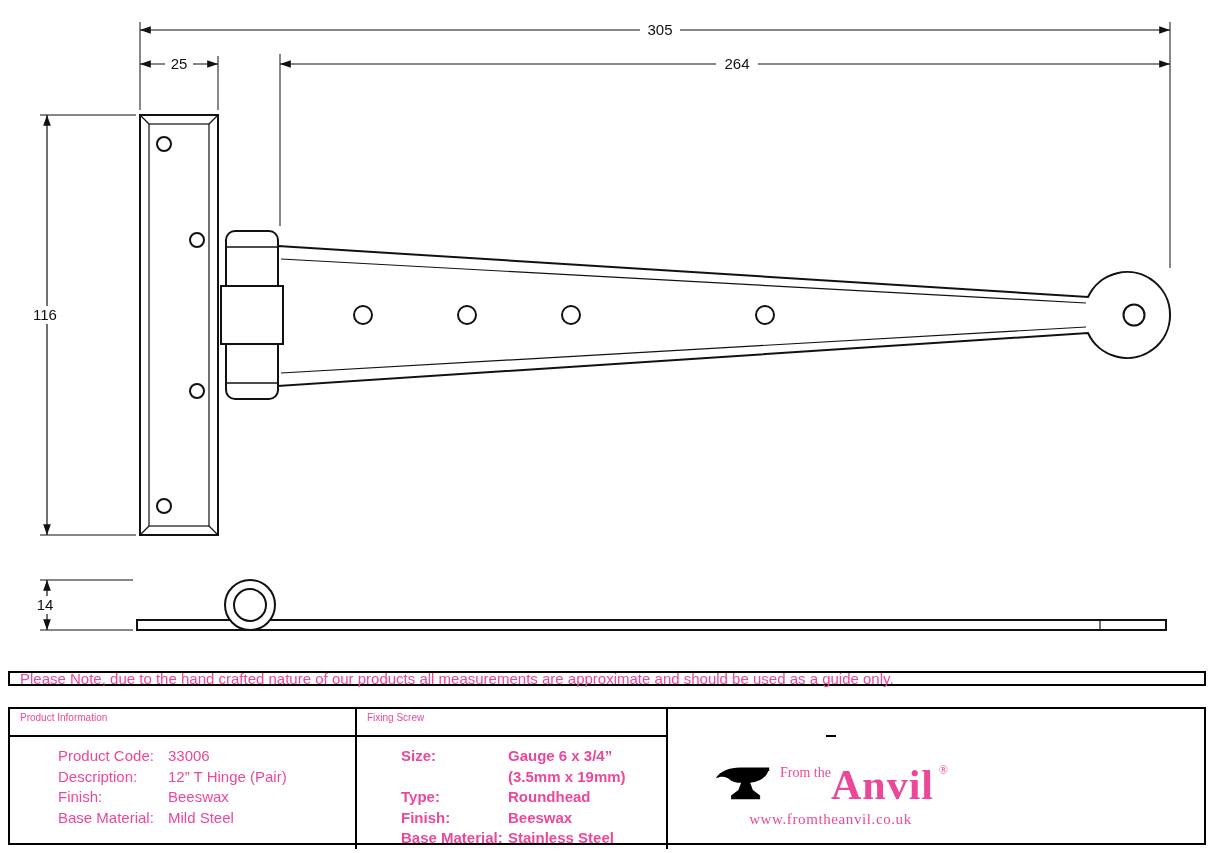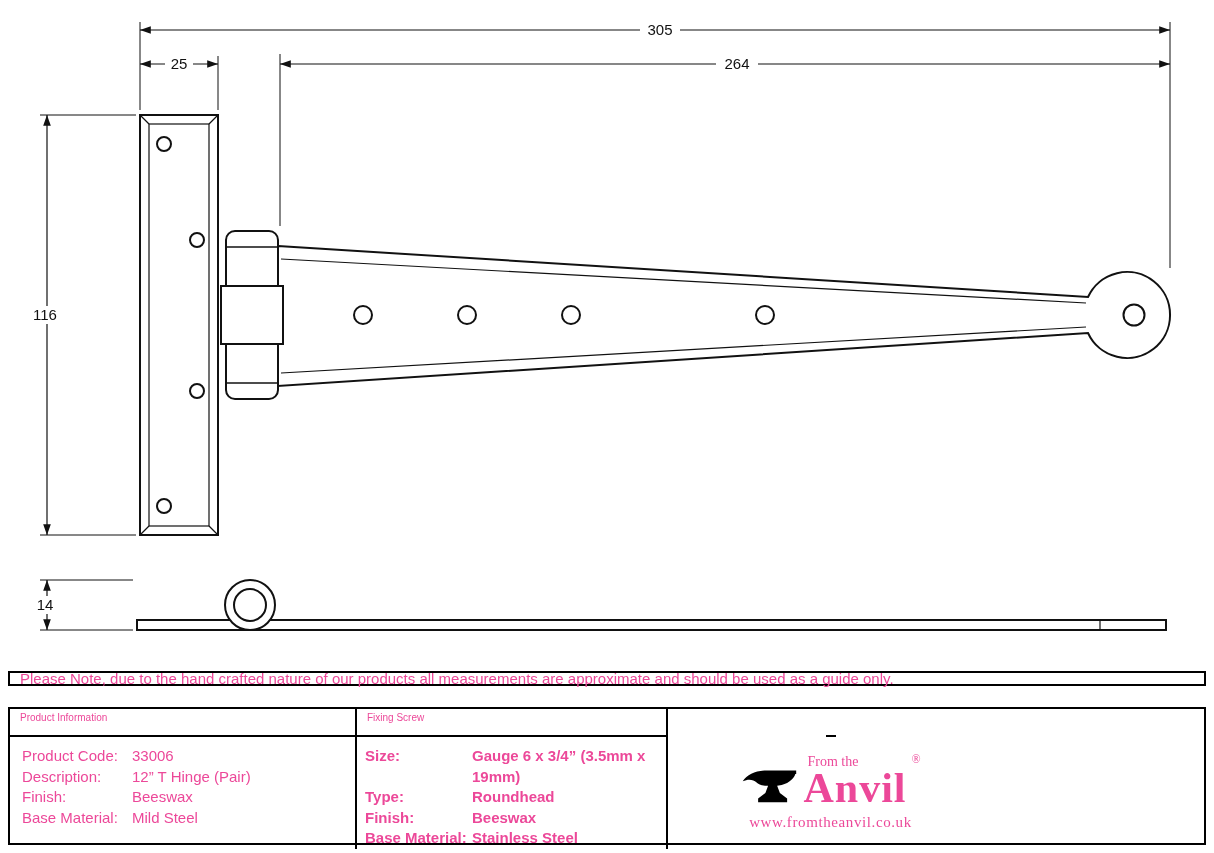--- a/index.html
+++ b/index.html
@@ -19,31 +19,31 @@
     border:2px solid #000;box-sizing:border-box;
     display:grid;grid-template-columns:345px 311px 327px 1fr;
   }
   .col{display:flex;flex-direction:column;box-sizing:border-box;}
   .col + .col{border-left:2px solid #000;}
   .col-header{
     height:23px;border-bottom:2px solid #000;box-sizing:content-box;
     padding:3px 0 0 10px;font-size:10px;
   }
   .col-body{padding:9px 12px 0 12px;font-size:15px;}
-  .kv-row{display:flex;line-height:20.5px;}
+  .kv-row{display:flex;line-height:20.5px;margin-left:36px;}
   .kv-label{width:110px;flex:none;}
   .col-screw .col-body{padding-left:8px;font-weight:bold;}
   .col-screw .kv-label{width:107px;}
   .pc-row{line-height:20.5px;}
   
   .col-logo{align-items:center;}
   .logo{flex:1;display:flex;flex-direction:column;align-items:center;justify-content:center;width:100%;}
   .logo-top{display:flex;align-items:flex-end;gap:5px;}
   .anvil-icon{display:block;}
-  .logo-words{position:relative;display:flex;flex-direction:column;padding-right:14px;font-family:"Liberation Serif",serif;}
+  .logo-words{position:relative;display:flex;flex-direction:row;padding-right:14px;font-family:"Liberation Serif",serif;}
   .from-the{font-size:14px;line-height:14px;margin-left:4px;}
   .anvil-name{font-size:42px;font-weight:700;line-height:38px;letter-spacing:1px;}
   .reg{position:absolute;top:-3px;right:0;font-size:12px;}
   .logo-url{font-family:"Liberation Serif",serif;font-size:15px;letter-spacing:0.6px;margin-top:7px;}
 </style>
 </head>
 <body>
 
 <div class="sheet">
 

